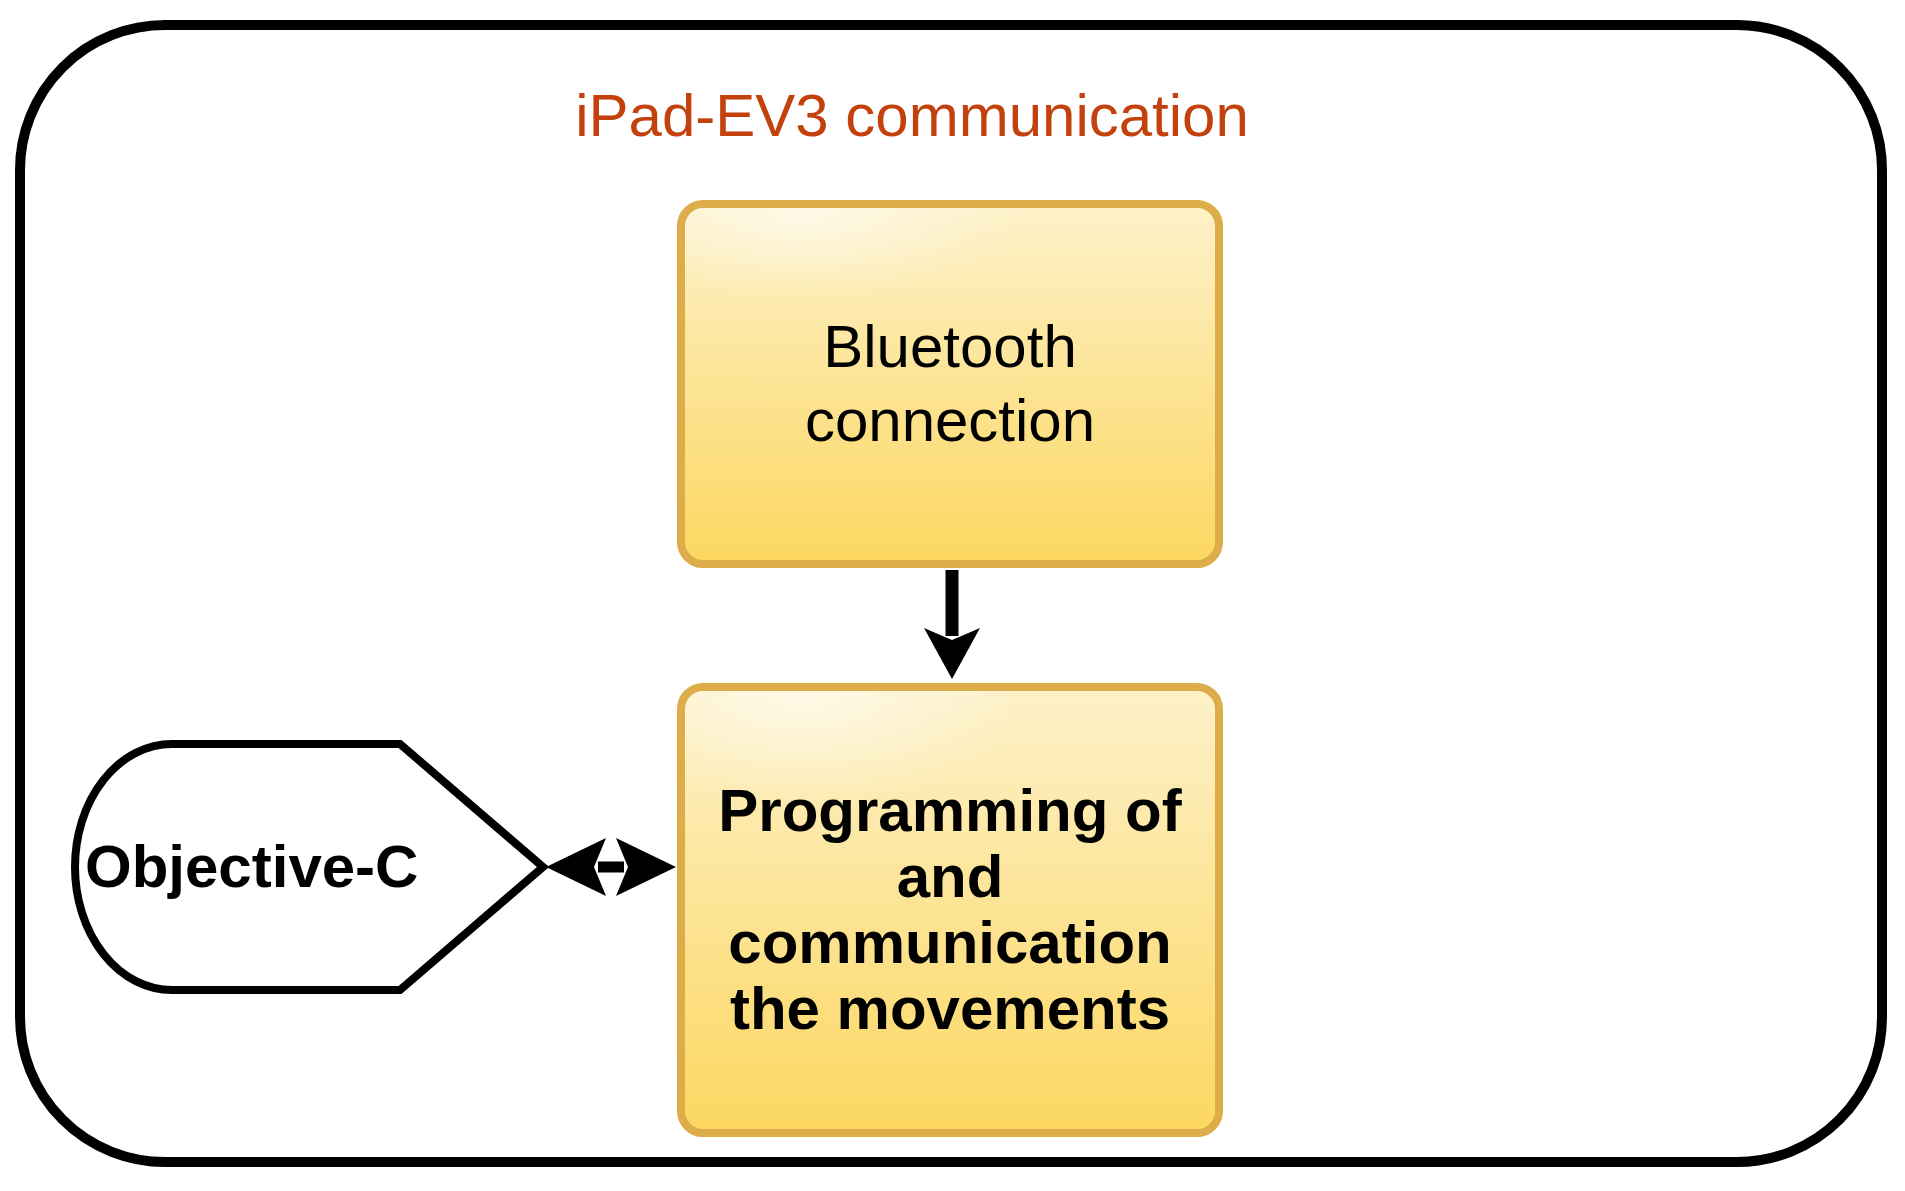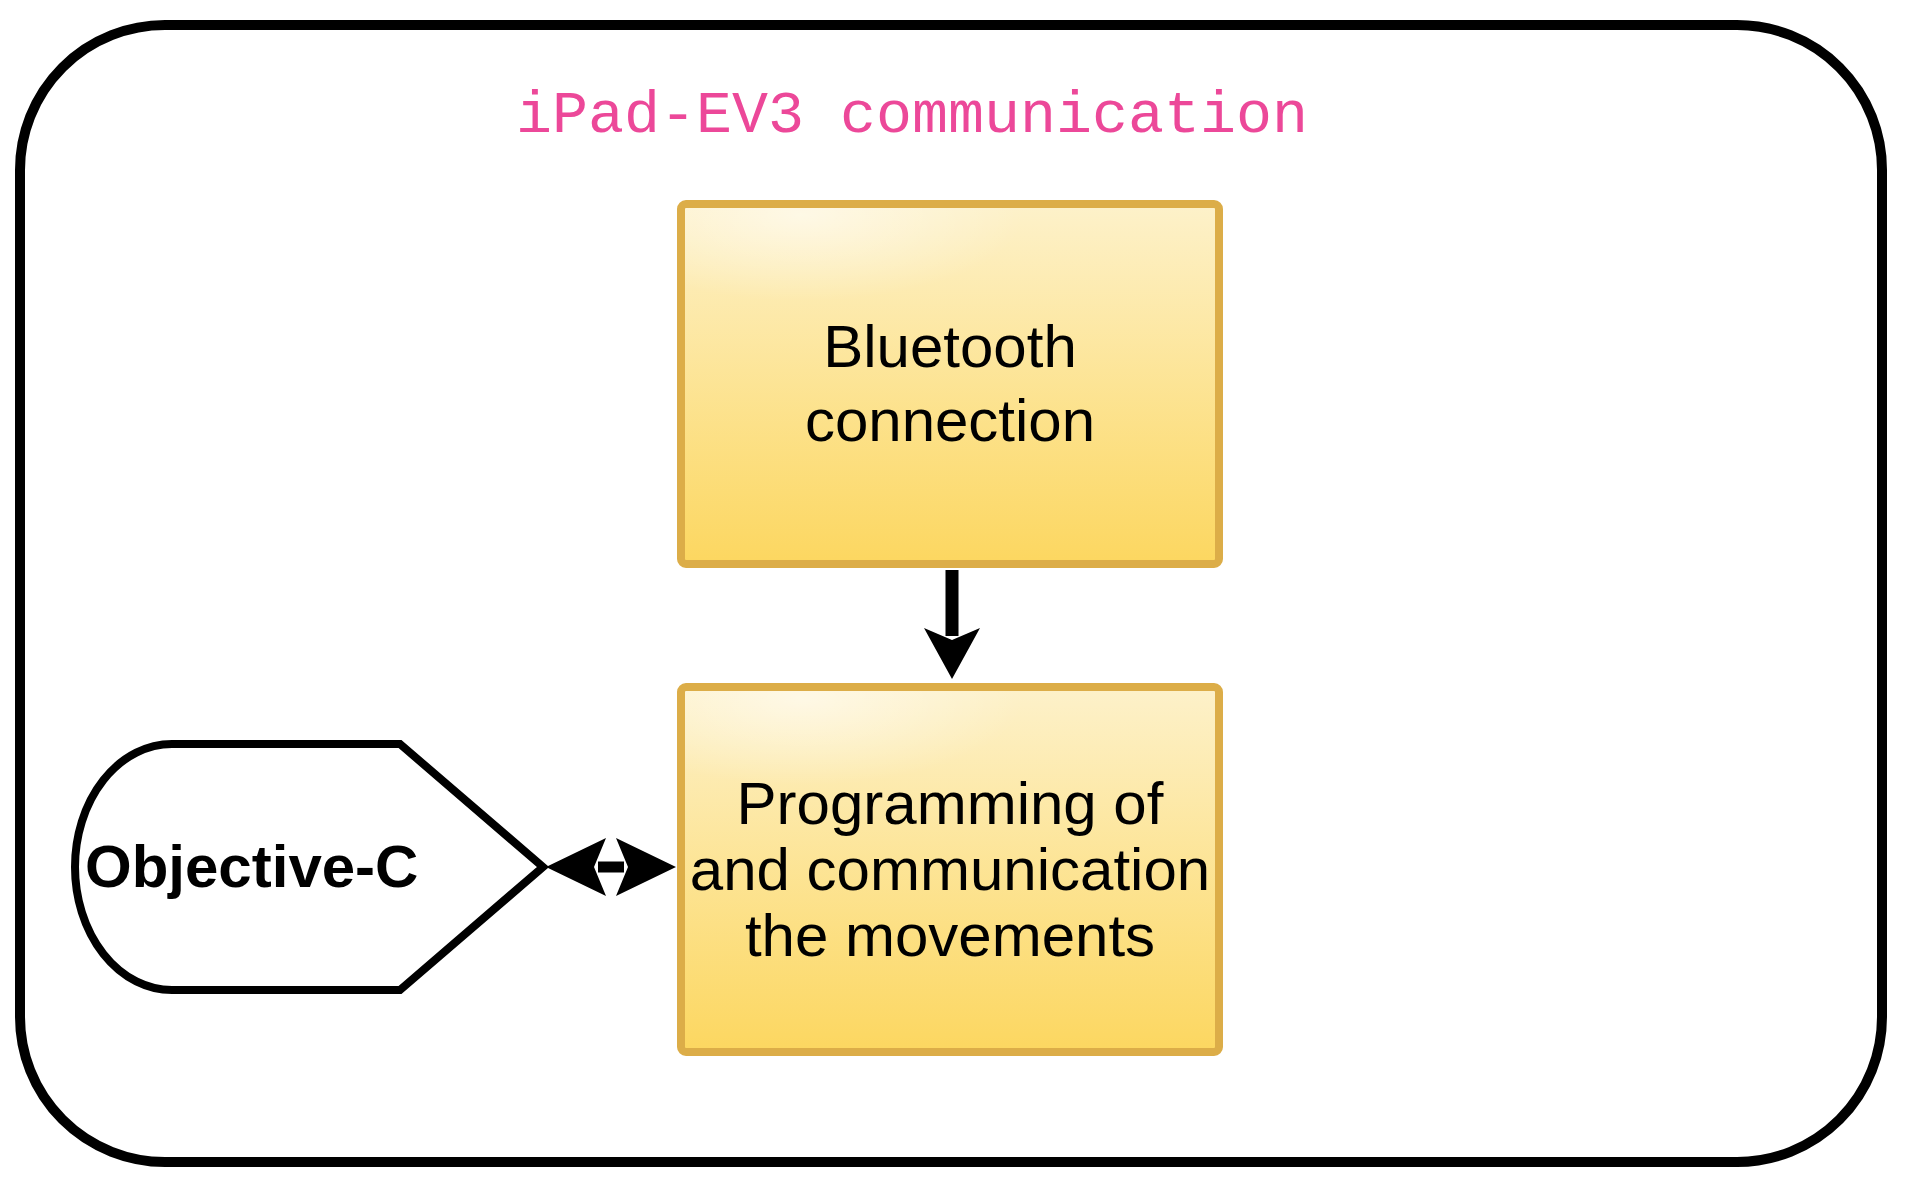--- a/index.html
+++ b/index.html
@@ -7,37 +7,36 @@
   .canvas{position:relative;width:1905px;height:1191px;background:#fff;overflow:hidden;}
 
   .outer-frame{
     position:absolute;left:15px;top:20px;width:1872px;height:1147px;
     box-sizing:border-box;border:10px solid var(--outline,#000);border-radius:150px;
     background:#fff;
   }
 
   .diagram-title{
     position:absolute;left:262px;top:84px;width:1300px;
-    text-align:center;font-size:60px;line-height:64px;color:#ec4899;
+    text-align:center;font-size:60px;line-height:64px;color:#c2410c;
     white-space:nowrap;
-    font-family:Liberation Mono, monospace;
   }
 
   .node{
     position:absolute;box-sizing:border-box;
     border:8px solid var(--node-border,#dcad48);
-    border-radius:9px;
+    border-radius:26px;
     background:
       radial-gradient(ellipse 60% 35% at 22% 2%, rgba(255,255,255,0.55), rgba(255,255,255,0) 70%),
       linear-gradient(to bottom, var(--fill-top,#fdf1c9), var(--fill-bottom,#fcd761));
     display:flex;align-items:center;justify-content:center;
     text-align:center;font-size:60px;
   }
   .node-bluetooth{left:677px;top:200px;width:546px;height:368px;line-height:74px;}
-  .node-programming{left:677px;top:683px;width:546px;height:373px;line-height:66px;}
+  .node-programming{left:677px;top:683px;width:546px;height:454px;line-height:66px;font-weight:bold;}
 
   .svg-overlay{position:absolute;left:0;top:0;width:1905px;height:1191px;}
   .shape-stroke{fill:#ffffff;stroke:var(--outline,#000);stroke-width:8;}
   .arrow-line{stroke:var(--outline,#000);fill:none;}
   .arrow-head{fill:var(--outline,#000);stroke:none;}
 
   .objective-label{
     position:absolute;left:85px;top:830px;width:320px;
     text-align:center;font-size:60px;line-height:74px;white-space:nowrap;font-weight:bold;
   }

